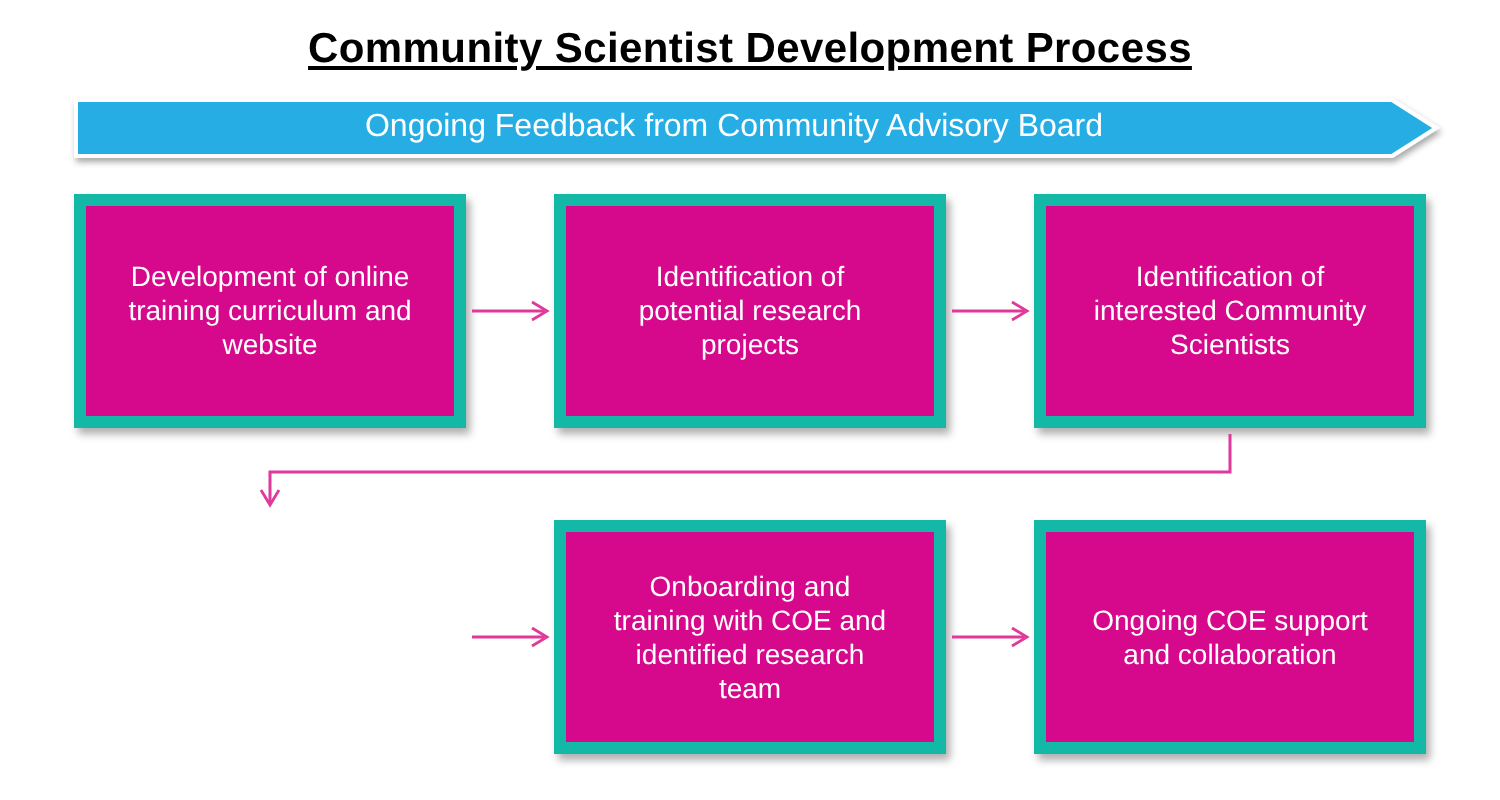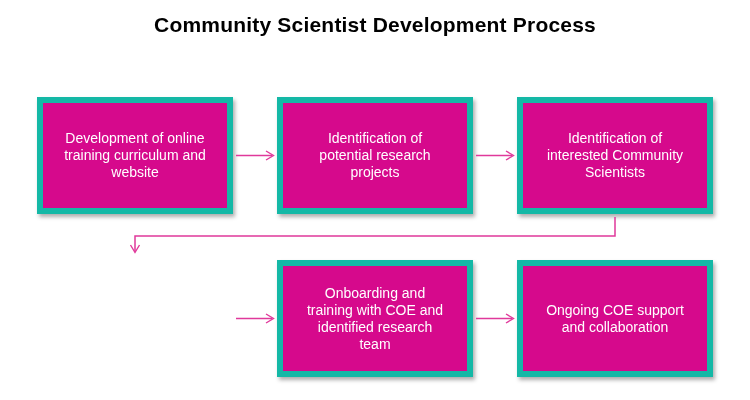--- a/index.html
+++ b/index.html
@@ -16,20 +16,21 @@
     width:750px;height:400px;
     background:#fff;
     font-family:"Liberation Sans", sans-serif;
     overflow:hidden;
   }
   .title{
     position:absolute;top:13px;left:0;width:750px;
     text-align:center;
     font-size:21px;font-weight:bold;color:var(--title-text);
     letter-spacing:.2px;
+    text-decoration:underline;
   }
   .banner{
     position:absolute;left:37px;top:49px;width:682px;height:30px;
   }
   .banner svg{display:block;width:682px;height:30px;overflow:visible;}
   .banner-label{
     position:absolute;left:0;top:0;width:660px;height:30px;
     display:flex;align-items:center;justify-content:center;
     color:#fff;font-size:16px;
   }
@@ -57,20 +58,31 @@
   }
   .connectors .head{stroke-width:1.4;}
 </style>
 </head>
 <body>
 
 <div class="slide">
 
   <div class="title">Community Scientist Development Process</div>
 
+  <div class="banner">
+    <svg viewBox="0 0 682 30" aria-hidden="true">
+      <defs>
+        <filter id="bshadow" x="-5%" y="-30%" width="112%" height="180%">
+          <feDropShadow dx="1" dy="2" stdDeviation="1.5" flood-color="#000000" flood-opacity="0.35"></feDropShadow>
+        </filter>
+      </defs>
+      <polygon points="1,1 659,1 681,15 659,29 1,29" fill="var(--banner-fill)" stroke="#ffffff" stroke-width="2" filter="url(#bshadow)"></polygon>
+    </svg>
+    <div class="banner-label">Ongoing Feedback from Community Advisory Board</div>
+  </div>
 
   <div class="step r1 c1">Development of online
 training curriculum and
 website</div>
   <div class="step r1 c2">Identification of
 potential research
 projects</div>
   <div class="step r1 c3">Identification of
 interested Community
 Scientists</div>

